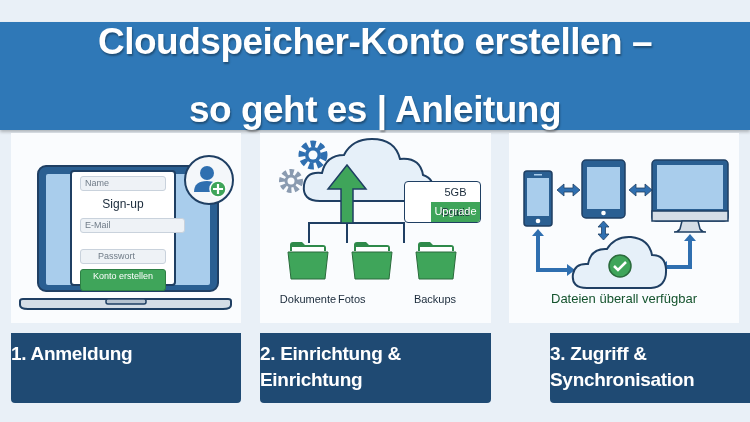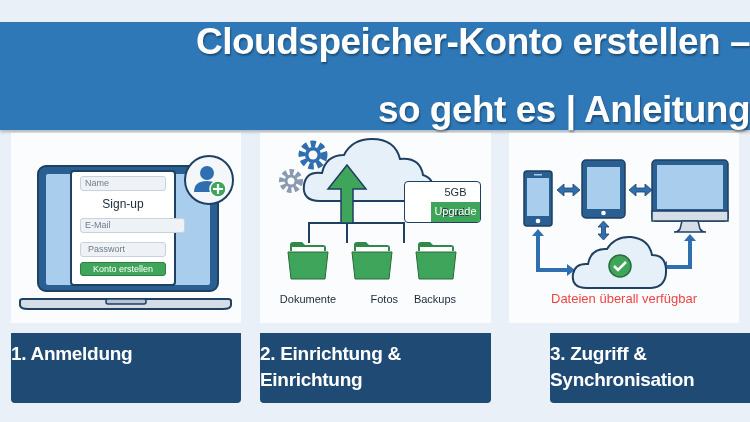--- a/index.html
+++ b/index.html
@@ -1,17 +1,17 @@
 <!DOCTYPE html>
 <html><head>
 <meta charset="utf-8">
 <style>
   html,body{margin:0;padding:0;}
   body{width:750px;height:422px;overflow:hidden;background:#e9f0f7;font-family:"Liberation Sans","DejaVu Sans",sans-serif;position:relative;}
-  .header{position:absolute;left:0;top:22px;width:750px;height:108px;background:#2f78b7;display:flex;flex-direction:column;align-items:flex-end;justify-content:center;box-shadow:0 2px 3px rgba(0,0,0,.25);gap:24px;}
+  .header{position:absolute;left:0;top:22px;width:750px;height:108px;background:#2f78b7;display:flex;flex-direction:column;align-items:center;justify-content:center;box-shadow:0 2px 3px rgba(0,0,0,.25);gap:24px;}
   .header .line{color:#fff;font-weight:bold;font-size:37px;line-height:44px;letter-spacing:-0.5px;text-shadow:1px 2px 2px rgba(0,0,0,.35);white-space:nowrap;}
   .panel{position:absolute;top:133px;height:190px;background:#fafcfe;}
   .label-bar{position:absolute;top:333px;height:70px;background:#1f4a73;border-radius:0 0 4px 4px;display:flex;flex-direction:column;align-items:flex-start;justify-content:flex-start;padding-top:8px;box-sizing:border-box;}
   .label-bar span{color:#fff;font-weight:bold;font-size:19px;line-height:26px;letter-spacing:-0.3px;}
   .pos{position:absolute;}
 </style>
 </head>
 <body>
 
 <div class="header">
@@ -26,22 +26,22 @@
     <rect x="35" y="41" width="164" height="111" rx="2" fill="#a9cdec"></rect>
 
     <path d="M9 172 L9 168 Q9 166 12 166 L217 166 Q220 166 220 168 L220 172 Q220 176 212 176 L17 176 Q9 176 9 172 Z" fill="#d5dde6" stroke="#1f3f63" stroke-width="2"></path>
     <rect x="95" y="166" width="40" height="5" rx="2" fill="#b7c3d0" stroke="#1f3f63" stroke-width="1.5"></rect>
   </svg>
   
   <div class="pos" style="left:59px;top:37px;width:106px;height:116px;background:#fff;border:2px solid #1f3f63;border-radius:4px;box-sizing:border-box;">
     <div style="margin:4px 0 0 8px;width:86px;height:15px;background:#eef2f6;border:1px solid #c9d2dc;border-radius:3px;box-sizing:border-box;font-size:9px;color:#707c88;padding-left:4px;line-height:13px;">Name</div>
     <div style="text-align:center;font-size:12px;color:#1a2a3a;margin-top:6px;height:16px;">Sign-up</div>
     <div style="margin:5px 0 0 8px;width:105px;height:15px;background:#eef2f6;border:1px solid #c9d2dc;border-radius:3px;box-sizing:border-box;font-size:9px;color:#707c88;padding-left:4px;line-height:13px;">E-Mail</div>
-    <div style="margin:9px 0 0 8px;width:86px;height:15px;background:#eef2f6;border:1px solid #c9d2dc;border-radius:3px;box-sizing:border-box;font-size:9px;color:#707c88;padding-left:7px;line-height:13px;">Passwort</div>
-    <div style="margin:5px 0 0 8px;width:86px;height:14px;background:#3fa55a;border:1px solid #2d7f44;border-radius:3px;box-sizing:border-box;font-size:9px;color:#fff;text-align:center;line-height:12px;">Konto erstellen</div>
+    <div style="margin:16px 0 0 8px;width:86px;height:15px;background:#eef2f6;border:1px solid #c9d2dc;border-radius:3px;box-sizing:border-box;font-size:9px;color:#707c88;padding-left:17px;line-height:13px;">Passwort</div>
+    <div style="margin:5px 0 0 8px;width:86px;height:22px;background:#3fa55a;border:1px solid #2d7f44;border-radius:3px;box-sizing:border-box;font-size:9px;color:#fff;text-align:center;line-height:12px;">Konto erstellen</div>
   </div>
   
   <svg class="pos" style="left:172px;top:21px;" width="52" height="52" viewBox="0 0 52 52">
     <circle cx="26" cy="26" r="24" fill="#f4f7fa" stroke="#1f3f63" stroke-width="2"></circle>
     <circle cx="24" cy="19" r="7" fill="#2f6fb0"></circle>
     <path d="M11 38 Q11 27 24 27 Q34 27 36 33 L36 38 Z" fill="#2f6fb0"></path>
     <circle cx="35" cy="35" r="8" fill="#3fa55a" stroke="#fff" stroke-width="1.5"></circle>
     <path d="M35 30 V40 M30 35 H40" stroke="#fff" stroke-width="2.2"></path>
   </svg>
 </div>
@@ -87,21 +87,21 @@
       <path d="M156 119 H196 L193 146 H159 Z" fill="#3fa55a" stroke="#2a6b3c" stroke-width="1"></path>
     </g>
   </svg>
   
   <div class="pos" style="left:144px;top:48px;width:77px;height:42px;border:1.5px solid #1f3f63;border-radius:4px;overflow:hidden;box-sizing:border-box;background:#fff;padding-left:26px;">
     <div style="height:20px;font-size:11px;color:#1a2a3a;text-align:center;line-height:20px;">5GB Gratis</div>
     <div style="height:20px;font-size:11px;color:#fff;background:#3fa55a;text-align:center;line-height:19px;">Upgrade</div>
   </div>
   
   <div class="pos" style="left:8px;top:160px;width:80px;text-align:center;font-size:11px;color:#1a2a3a;">Dokumente</div>
-  <div class="pos" style="left:78px;top:160px;width:60px;text-align:right;font-size:11px;color:#1a2a3a;">Fotos</div>
+  <div class="pos" style="left:78px;top:160px;width:60px;text-align:left;font-size:11px;color:#1a2a3a;">Fotos</div>
   <div class="pos" style="left:140px;top:160px;width:70px;text-align:center;font-size:11px;color:#1a2a3a;">Backups</div>
 </div>
 <div class="label-bar" style="left:260px;width:231px;">
   <span>2. Einrichtung &amp;</span>
   <span>Einrichtung</span>
 </div>
 
 <div class="panel" style="left:509px;width:230px;">
   <svg width="230" height="190" viewBox="0 0 230 190">
 
@@ -135,18 +135,18 @@
     <path d="M29 96 L35 103 L23 103 Z" fill="#2f6fb0"></path>
     <path d="M58 131 L66 137 L58 143 Z" fill="#2f6fb0"></path>
     <path d="M181 106 V134 H156" fill="none" stroke="#2f6fb0" stroke-width="4"></path>
     <path d="M181 101 L187 108 L175 108 Z" fill="#2f6fb0"></path>
     <path d="M158 128 L150 134 L158 140 Z" fill="#2f6fb0"></path>
 
     <path d="M78 155 Q62 155 64 141 Q66 130 79 131 Q82 115 98 116 Q106 103 122 104 Q140 106 143 122 Q156 122 157 136 Q158 154 142 155 Z" fill="#e6f0f9" stroke="#1f3f63" stroke-width="2"></path>
     <circle cx="111" cy="133" r="11" fill="#3fa55a" stroke="#2a6b3c" stroke-width="1.5"></circle>
     <path d="M105 133 L109 137 L117 129" fill="none" stroke="#fff" stroke-width="2.5"></path>
   </svg>
-  <div class="pos" style="left:0;top:158px;width:230px;text-align:center;font-size:13px;color:#ef4444;">Dateien überall verfügbar</div>
+  <div class="pos" style="left:0;top:158px;width:230px;text-align:center;font-size:13px;color:#14532d;">Dateien überall verfügbar</div>
 </div>
 <div class="label-bar" style="left:509px;width:206px;margin-left:41px;">
   <span>3. Zugriff &amp;</span>
   <span>Synchronisation</span>
 </div>
 
 </body></html>

